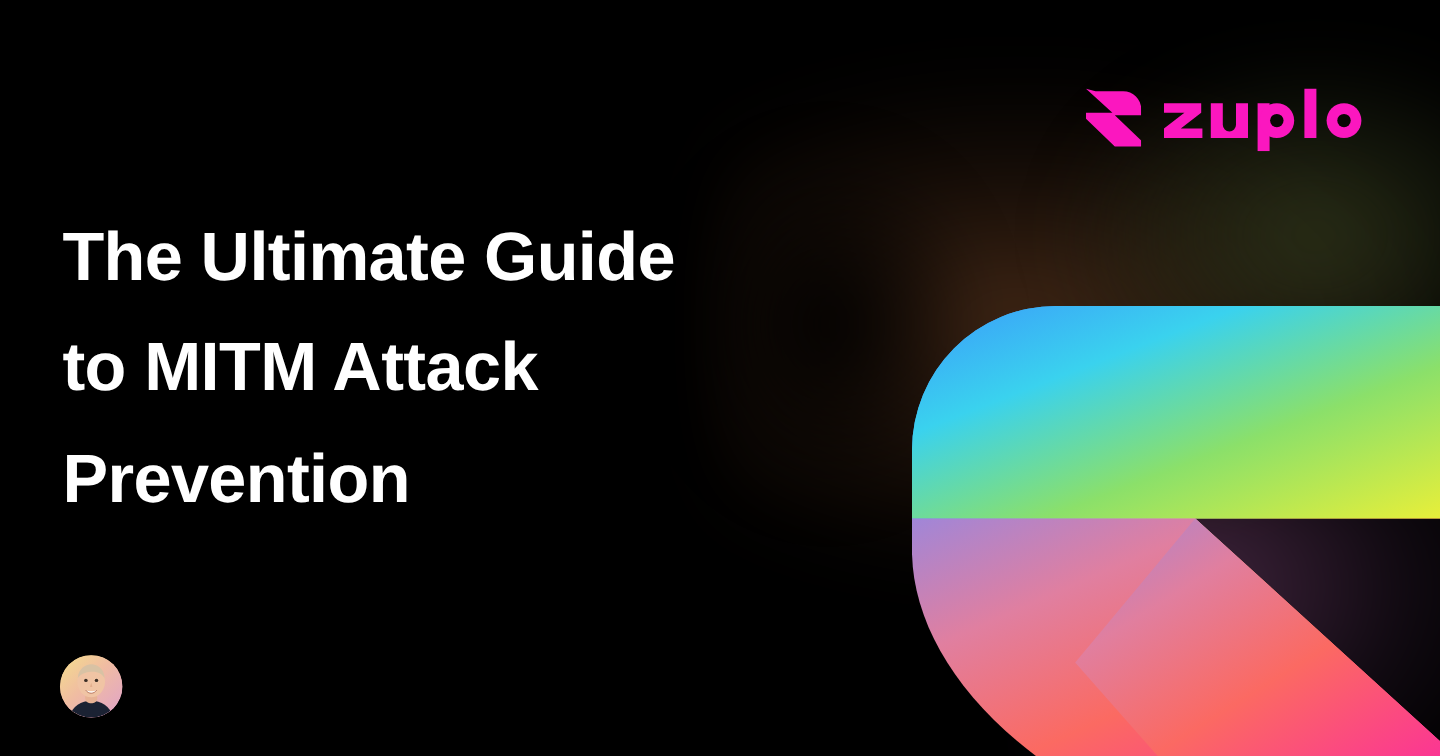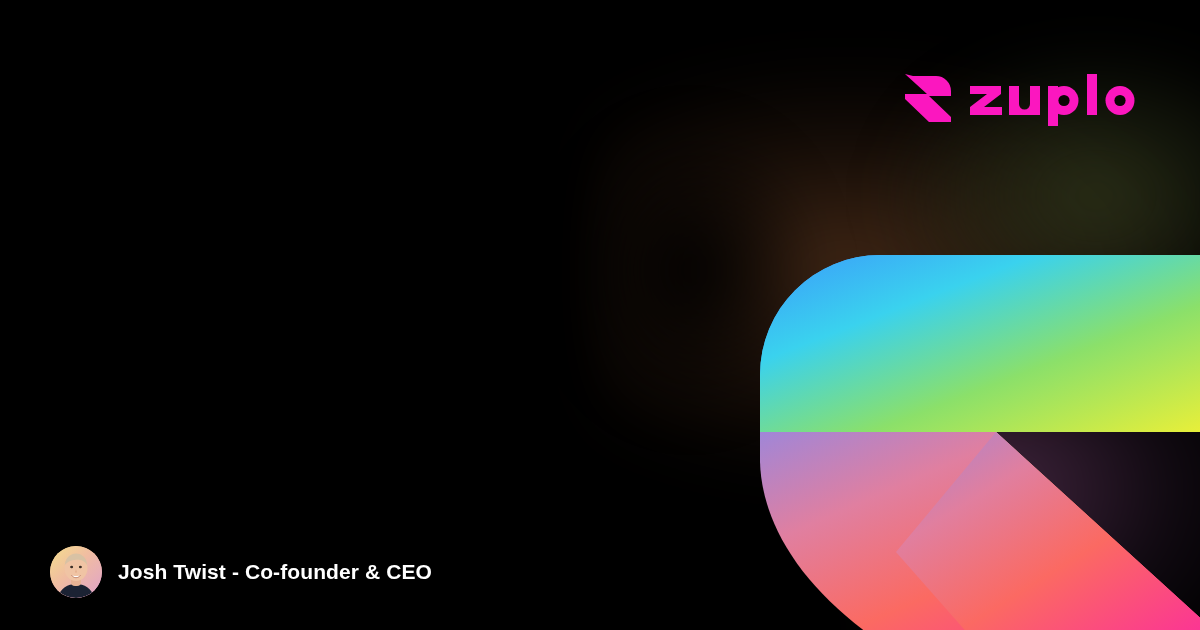--- a/index.html
+++ b/index.html
@@ -201,20 +201,23 @@
 
       <path d="M 296 232
                L 520 436
                L 520 470
                L 300 470
                L 196 352
                Z" fill="url(#zdiag)" opacity="0.95"></path>
     </svg>
   </div>
 
+  <h1 id="headline">The Ultimate Guide
+to MITM Attack
+Prevention</h1>
 
   <div id="byline">
     <div id="avatar">
       <svg viewBox="0 0 52 52" xmlns="http://www.w3.org/2000/svg" aria-hidden="true">
         <defs>
           <linearGradient id="avbg" x1="0" y1="0" x2="1" y2="1">
             <stop offset="0" stop-color="#F4DE8C"></stop>
             <stop offset="0.45" stop-color="#F0BCA2"></stop>
             <stop offset="1" stop-color="#E0A2CA"></stop>
           </linearGradient>
@@ -237,21 +240,20 @@
           <ellipse cx="21.6" cy="21" rx="1.5" ry="1.3" fill="#3a2e26"></ellipse>
           <ellipse cx="30.4" cy="21" rx="1.5" ry="1.3" fill="#3a2e26"></ellipse>
 
           <path d="M 26 23 L 25 26.4 L 27 26.4 Z" fill="#dfa886" opacity="0.8"></path>
 
           <path d="M 21.4 29 C 23.6 32.3 28.4 32.3 30.6 29 C 28.4 30.4 23.6 30.4 21.4 29 Z" fill="#ffffff"></path>
           <path d="M 21.4 29 C 23.6 32.6 28.4 32.6 30.6 29" stroke="#b97a63" stroke-width="0.8" fill="none"></path>
         </g>
       </svg>
     </div>
-    <span id="byline-text">Josh Twist - Co-founder &amp; CEO</span>
   </div>
 
   <div id="brand">
     <svg id="brand-mark" viewBox="0 0 52 54" xmlns="http://www.w3.org/2000/svg" aria-hidden="true">
       <path d="M 14 4
                L 37 4
                A 15 15 0 0 1 52 19
                L 52 24
                L 30 24
                L 52 45

